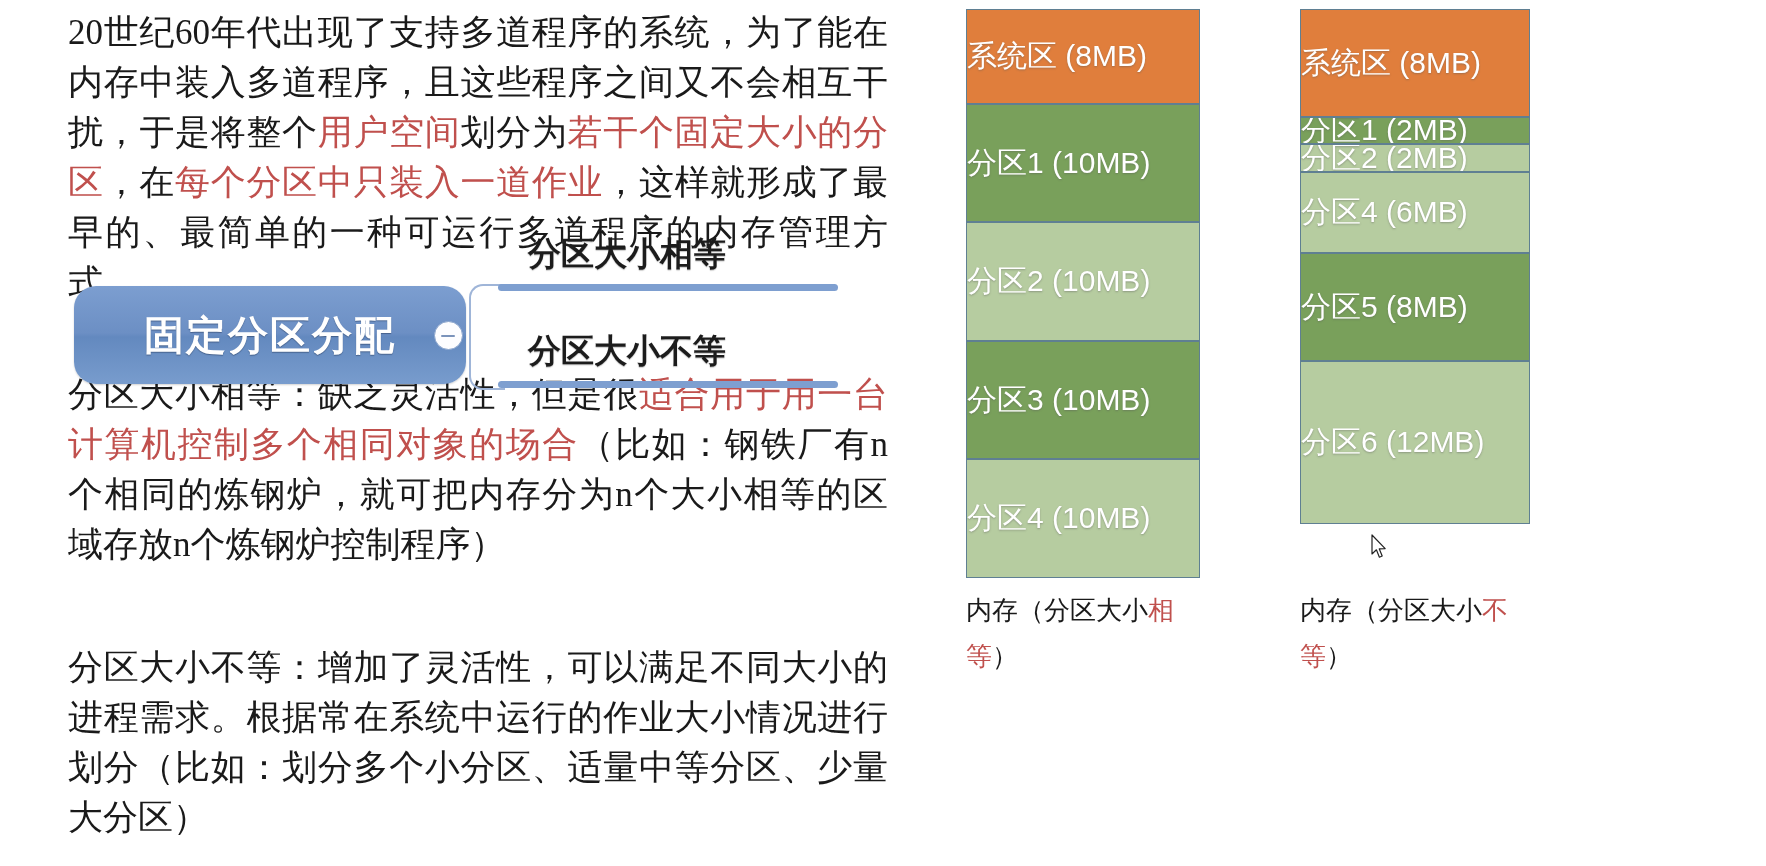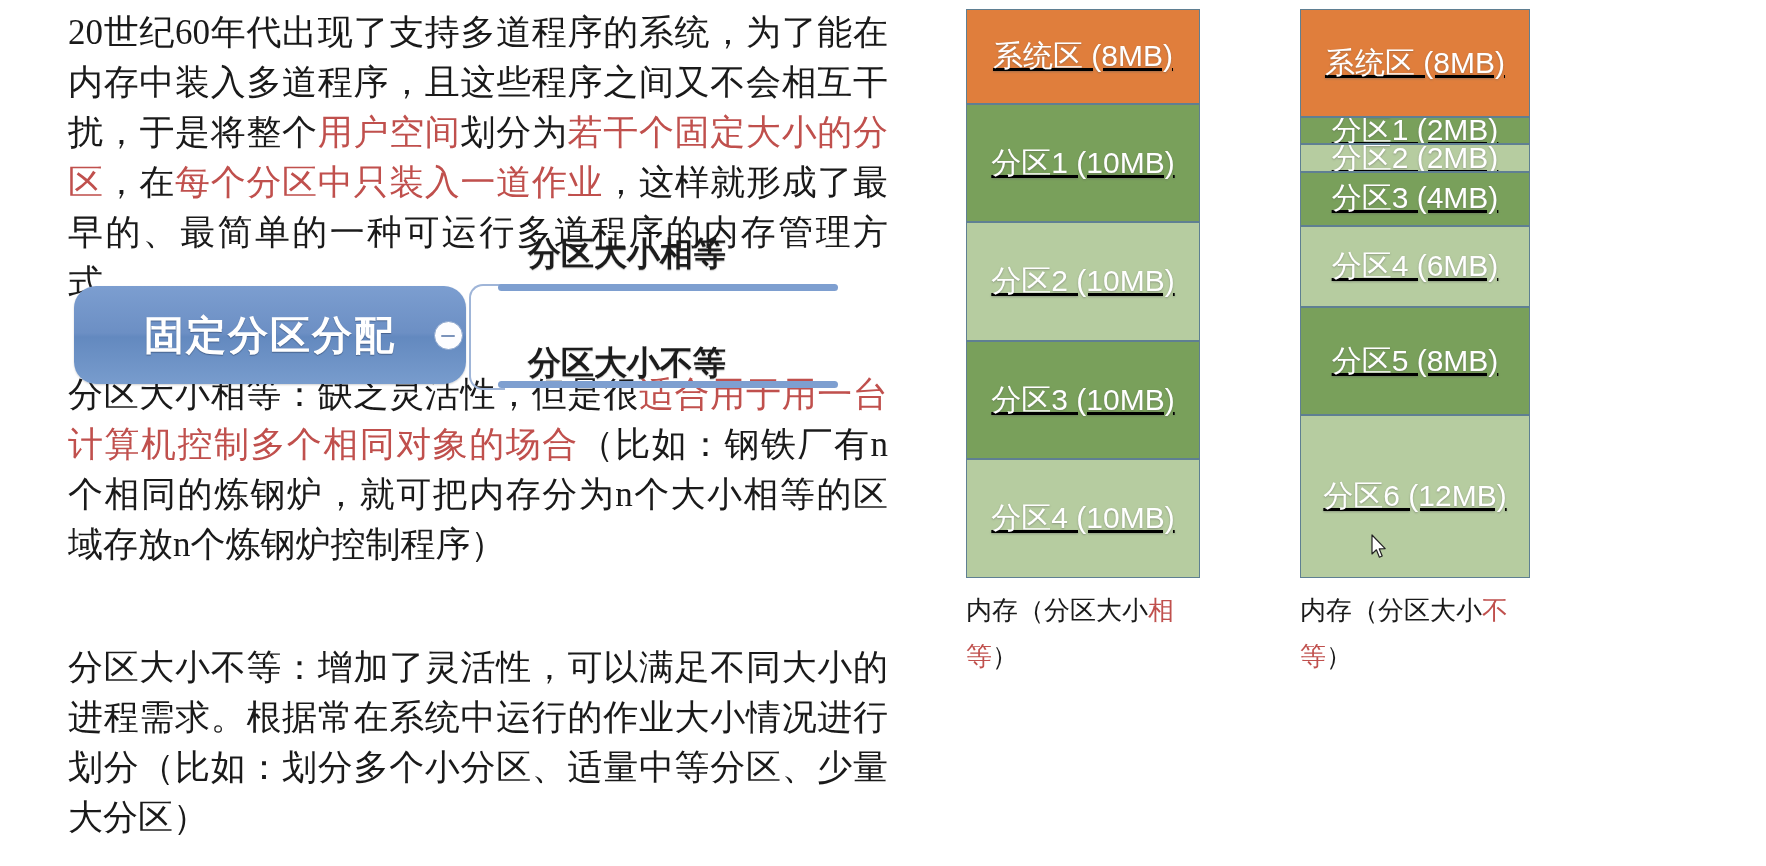--- a/index.html
+++ b/index.html
@@ -97,42 +97,40 @@
     white-space:nowrap;
     font-family:"Liberation Sans","DejaVu Sans",sans-serif;
     font-weight:bold;
     font-size:33px;
     color:#1c1c1c;
     text-shadow:0 1px 1px rgba(120,120,120,0.45);
   }
   #mm-branch-1{ left:428px; top:48px; width:340px; height:7px;padding-left:14px; }
   #mm-branch-1 .blabel{ bottom:14px; }
   #mm-branch-2{ left:428px; top:145px; width:340px; height:7px; }
-  #mm-branch-2 .blabel{ bottom:2px; }
+  #mm-branch-2 .blabel{ bottom:14px; }
 
   
   .mem-figure{ position:absolute; }
   #mem-equal{ left:966px; top:9px; width:234px; }
   #mem-unequal{ left:1300px; top:9px; width:230px; }
 
   .mem-col{
     position:relative;
     width:100%;
     height:569px;
     box-sizing:border-box;
   }
   .mem-block{
     position:relative;
     box-sizing:border-box;
     border:1.3px solid #5f7f92;
     display:flex;
     align-items:center;
-    justify-content:center;
     overflow:hidden;
-    text-decoration:underline;
   }
   .mem-block .blk-label{
     font-family:"Liberation Sans","DejaVu Sans",sans-serif;
     font-size:30px;
     color:#ffffff;
     white-space:nowrap;
     text-shadow:0 1px 2px rgba(90,90,90,0.45);
   }
   .mem-block.system{ background:#e07e3c; }
   .mem-block.dark{  background:#79a05b; }
@@ -206,23 +204,20 @@
   <div class="mem-col">
       <div class="mem-block system" style="height: 19.0476%;">
         <span class="blk-label">系统区 (8MB)</span>
       </div>
       <div class="mem-block dark" style="height: 4.7619%;">
         <span class="blk-label">分区1 (2MB)</span>
       </div>
       <div class="mem-block light" style="height: 4.7619%;">
         <span class="blk-label">分区2 (2MB)</span>
       </div>
-      <div class="mem-block dark" style="height: 9.52381%;">
-        <span class="blk-label">分区3 (4MB)</span>
-      </div>
       <div class="mem-block light" style="height: 14.2857%;">
         <span class="blk-label">分区4 (6MB)</span>
       </div>
       <div class="mem-block dark" style="height: 19.0476%;">
         <span class="blk-label">分区5 (8MB)</span>
       </div>
       <div class="mem-block light" style="height: 28.5714%;">
         <span class="blk-label">分区6 (12MB)</span>
       </div>
     </div>

